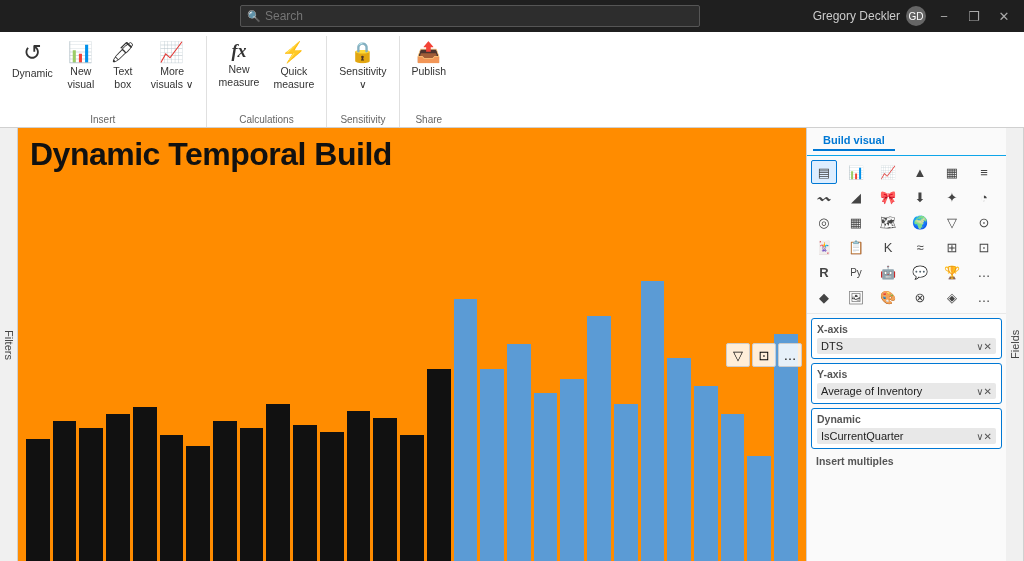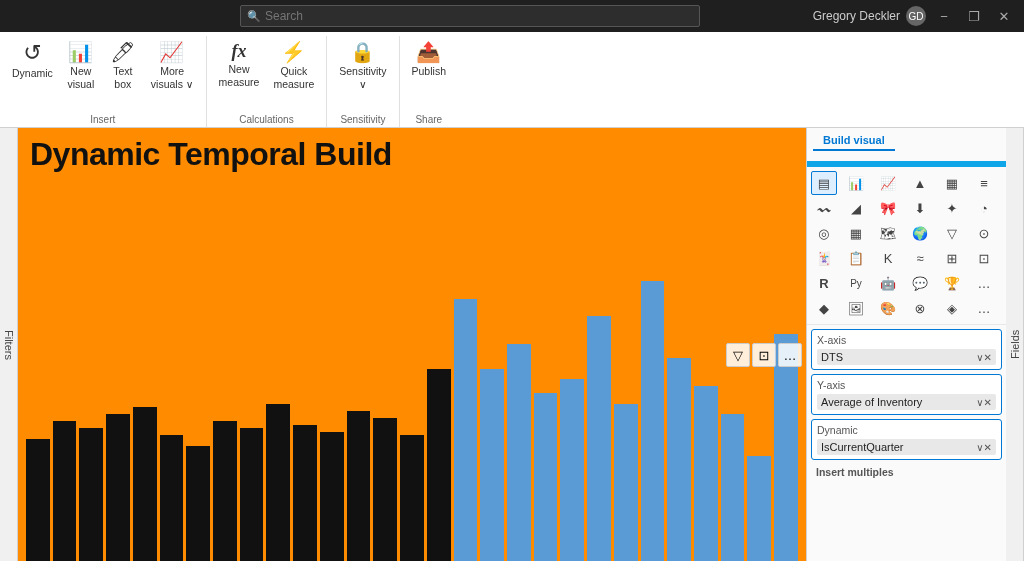--- a/index.html
+++ b/index.html
@@ -226,22 +226,22 @@
       gap: 4px;
     }
     .viz-panel-icon-btn {
       width: 20px; height: 20px;
       display: flex; align-items: center; justify-content: center;
       font-size: 12px; cursor: pointer; color: #555; border-radius: 2px;
     }
 
     .viz-tabs {
       display: flex;
-      border-bottom: 6px solid #0ea5e9;
-      padding: 3px 6px 10px 6px;
+      border-bottom: 1px solid #0ea5e9;
+      padding: 3px 6px 4px 6px;
       gap: 0;
     }
     .viz-tab {
       font-size: 11px;
       padding: 3px 10px;
       cursor: pointer;
       color: #555;
       border-bottom: 2px solid transparent;
     }
     .viz-tab.active {
@@ -297,21 +297,21 @@
       margin-bottom: 4px;
       border: 1.5px solid #0078d4;
       border-radius: 3px;
       padding: 4px 5px;
       background: #fff;
     }
     .field-label {
       font-size: 10.5px;
       color: #555;
       margin-bottom: 3px;
-      font-weight: 400;
+      font-weight: 700;
     }
     .field-value {
       display: flex;
       align-items: center;
       justify-content: space-between;
       background: #e8e8e8;
       border-radius: 2px;
       padding: 2px 4px;
       font-size: 11px;
       color: #222;

